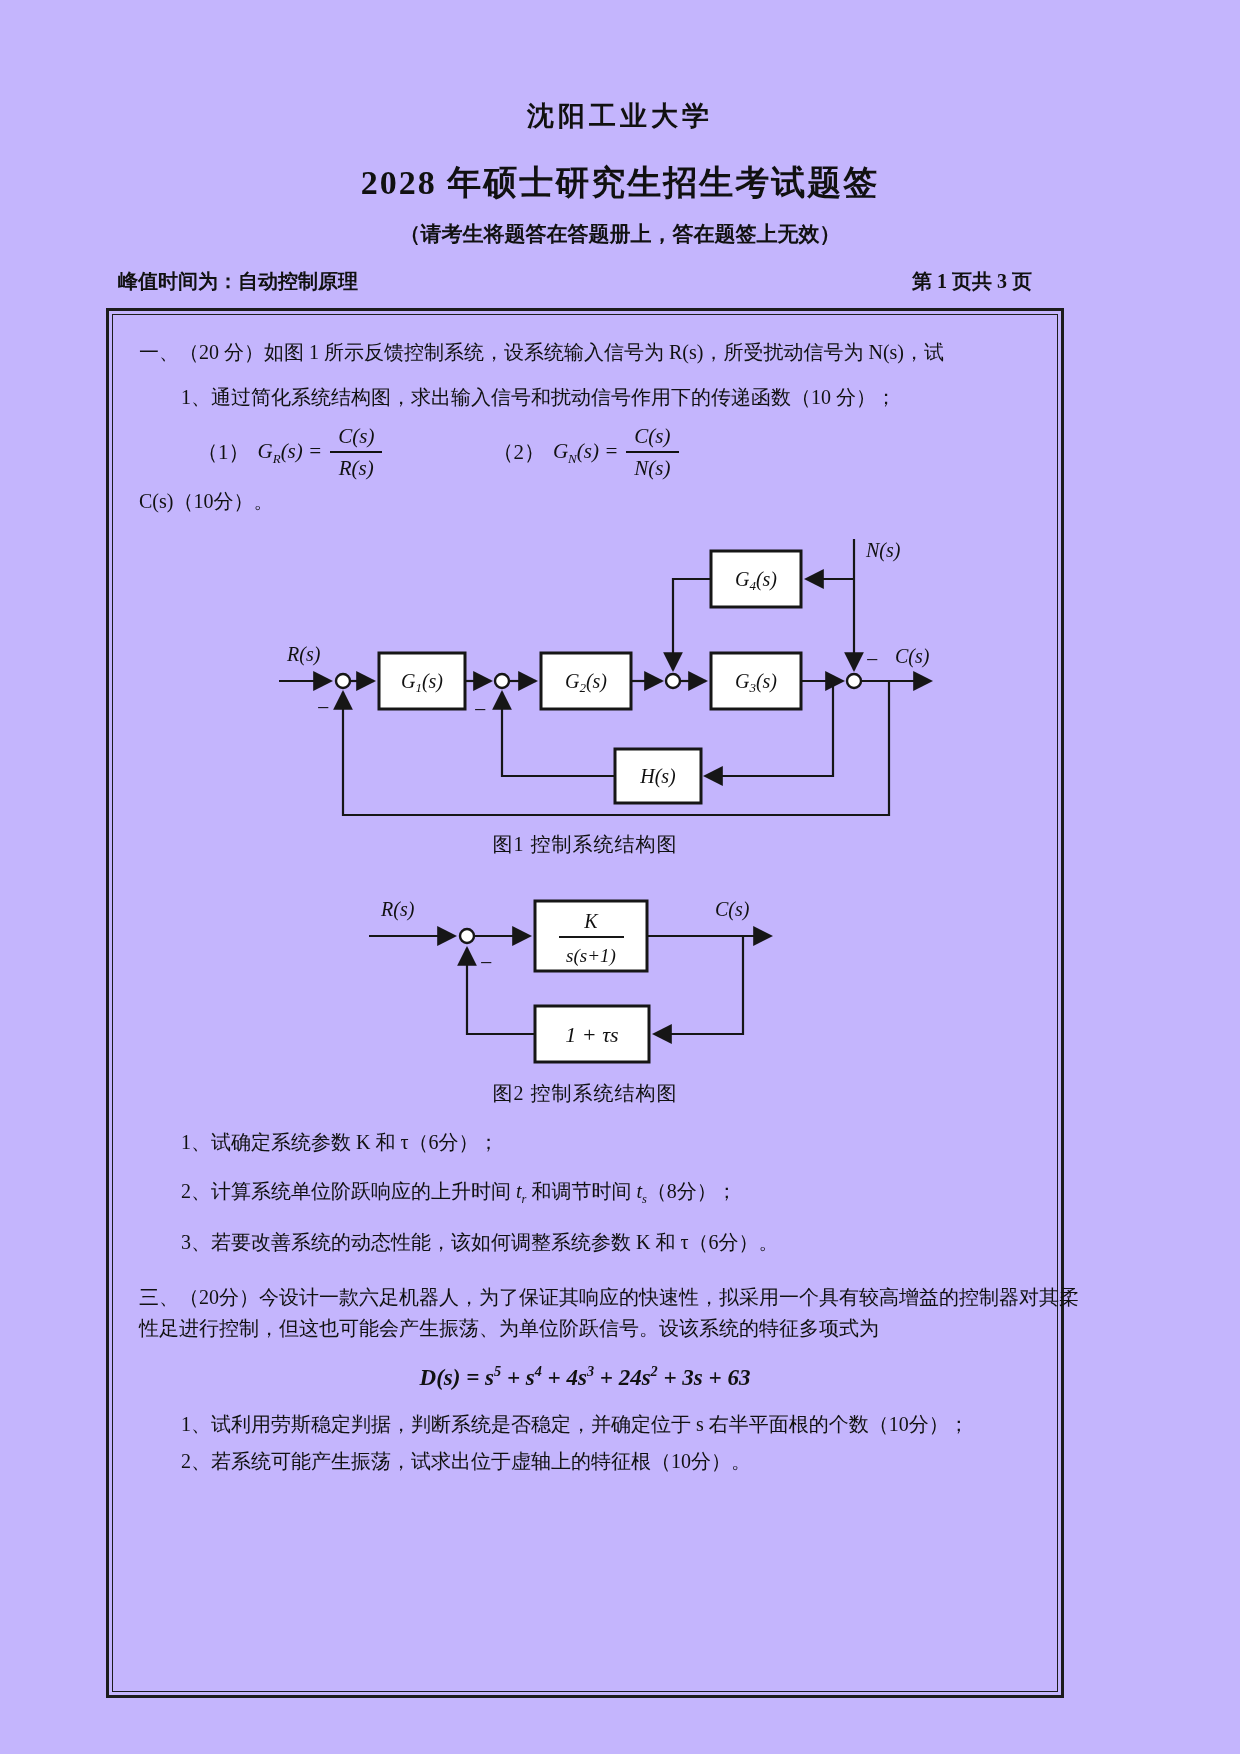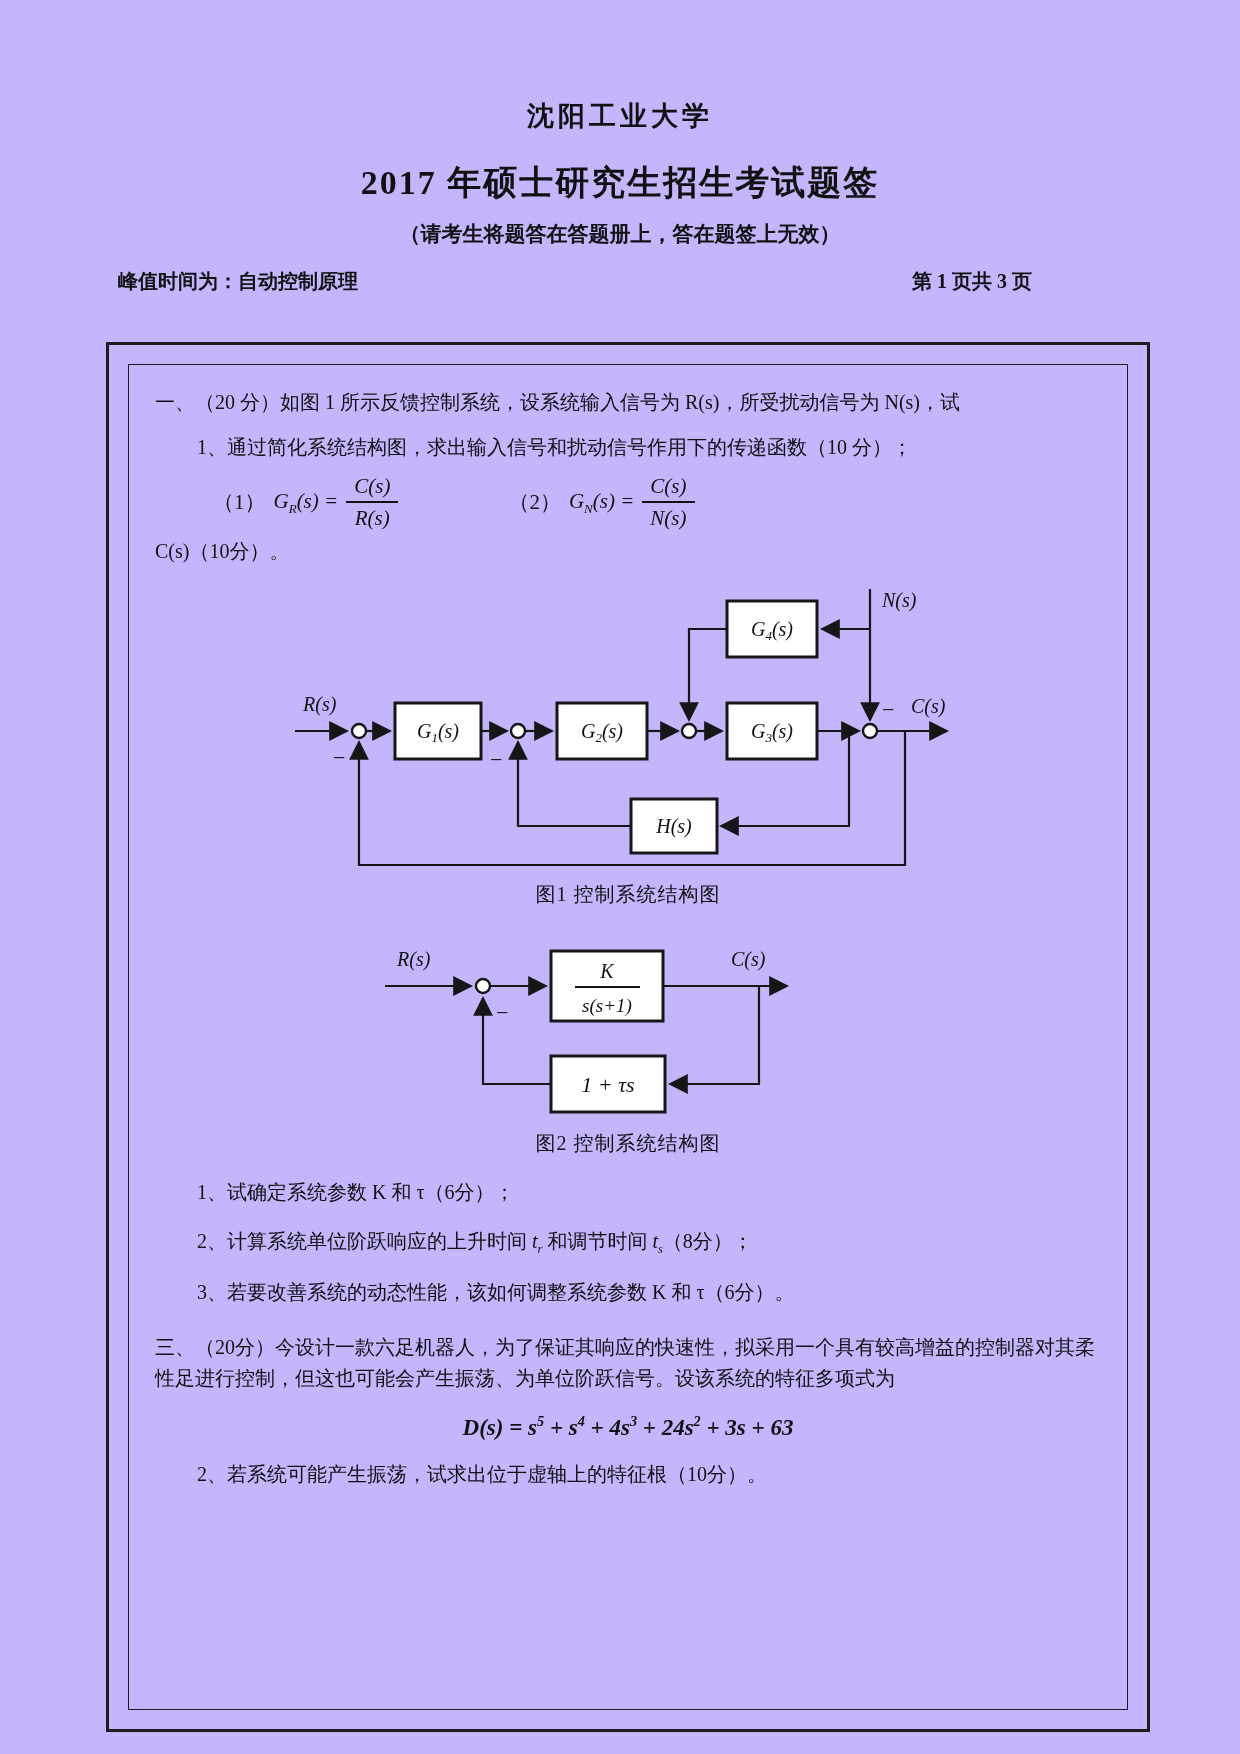--- a/index.html
+++ b/index.html
@@ -7,22 +7,22 @@
     position:relative;width:1240px;height:1754px;background:#c4b5fd;
     margin:0 auto;font-family:"Liberation Serif","DejaVu Serif",serif;color:#111;
     overflow:hidden;
   }
   .center-line{position:absolute;left:0;width:100%;text-align:center;white-space:nowrap;}
   .university{top:98px;font-size:27px;font-weight:bold;letter-spacing:4px;}
   .exam-title{top:160px;font-size:34px;font-weight:bold;letter-spacing:2px;}
   .exam-note{top:220px;font-size:21px;font-weight:bold;}
   .subject-row{position:absolute;top:268px;left:118px;right:208px;display:flex;
     justify-content:space-between;align-items:baseline;font-size:20px;font-weight:bold;}
-  .content-box{position:absolute;left:106px;top:308px;width:1044px;height:1390px;
-    border:3px solid #1c1c1c;padding:19px;box-sizing:border-box;margin-top:34px;}
+  .content-box{position:absolute;left:106px;top:308px;width:958px;height:1390px;
+    border:3px solid #1c1c1c;padding:3px;box-sizing:border-box;}
   .content-inner{border:1.5px solid #1c1c1c;width:100%;height:100%;box-sizing:border-box;
     padding:16px 26px 10px 26px;font-size:20px;line-height:1.55;}
   .line{white-space:nowrap;}
   .indent{padding-left:42px;}
   .mt6{margin-top:6px;}.mt10{margin-top:10px;}.mt14{margin-top:14px;}
   .mt18{margin-top:18px;}.mt24{margin-top:24px;}
   .mi{font-style:italic;}
   sub{font-size:0.62em;}
   sup{font-size:0.62em;}
   .formula-row{display:flex;align-items:center;gap:110px;margin:10px 0 4px 58px;}
@@ -40,21 +40,21 @@
   svg .blk{fill:#fff;stroke:#161616;stroke-width:3;}
   svg .jct{fill:#fff;stroke:#161616;stroke-width:2.4;}
   svg .sgn{font-size:22px;font-style:normal;}
 </style>
 </head>
 <body>
 
 <div class="page">
 
   <div class="center-line university">沈阳工业大学</div>
-  <div class="center-line exam-title">2017 年硕士研究生招生考试题签</div>
+  <div class="center-line exam-title">2028 年硕士研究生招生考试题签</div>
   <div class="center-line exam-note">（请考生将题答在答题册上，答在题签上无效）</div>
 
   <div class="subject-row">
     <span>峰值时间为：自动控制原理</span>
     <span>第 1 页共 3 页</span>
   </div>
 
   <div class="content-box">
     <div class="content-inner">
 
@@ -160,17 +160,18 @@
 
       <div class="line indent mt18">1、试确定系统参数 K 和 τ（6分）；</div>
       <div class="line indent mt18"><span>2、计算系统单位阶跃响应的上升时间 </span><span class="mi"><span>t</span><sub>r</sub></span><span> 和调节时间 </span><span class="mi"><span>t</span><sub>s</sub></span><span>（8分）；</span></div>
       <div class="line indent mt18">3、若要改善系统的动态性能，该如何调整系统参数 K 和 τ（6分）。</div>
 
       <div class="line mt24">三、（20分）今设计一款六足机器人，为了保证其响应的快速性，拟采用一个具有较高增益的控制器对其柔</div>
       <div class="line">性足进行控制，但这也可能会产生振荡、为单位阶跃信号。设该系统的特征多项式为</div>
 
       <div class="poly-line mi"><span>D(s) = s</span><sup>5</sup><span> + s</span><sup>4</sup><span> + 4s</span><sup>3</sup><span> + 24s</span><sup>2</sup><span> + 3s + 63</span></div>
 
+      <div class="line indent">1、试利用劳斯稳定判据，判断系统是否稳定，并确定位于 s 右半平面根的个数（10分）；</div>
       <div class="line indent mt6">2、若系统可能产生振荡，试求出位于虚轴上的特征根（10分）。</div>
 
     </div>
   </div>
 </div>
 
 </body></html>

